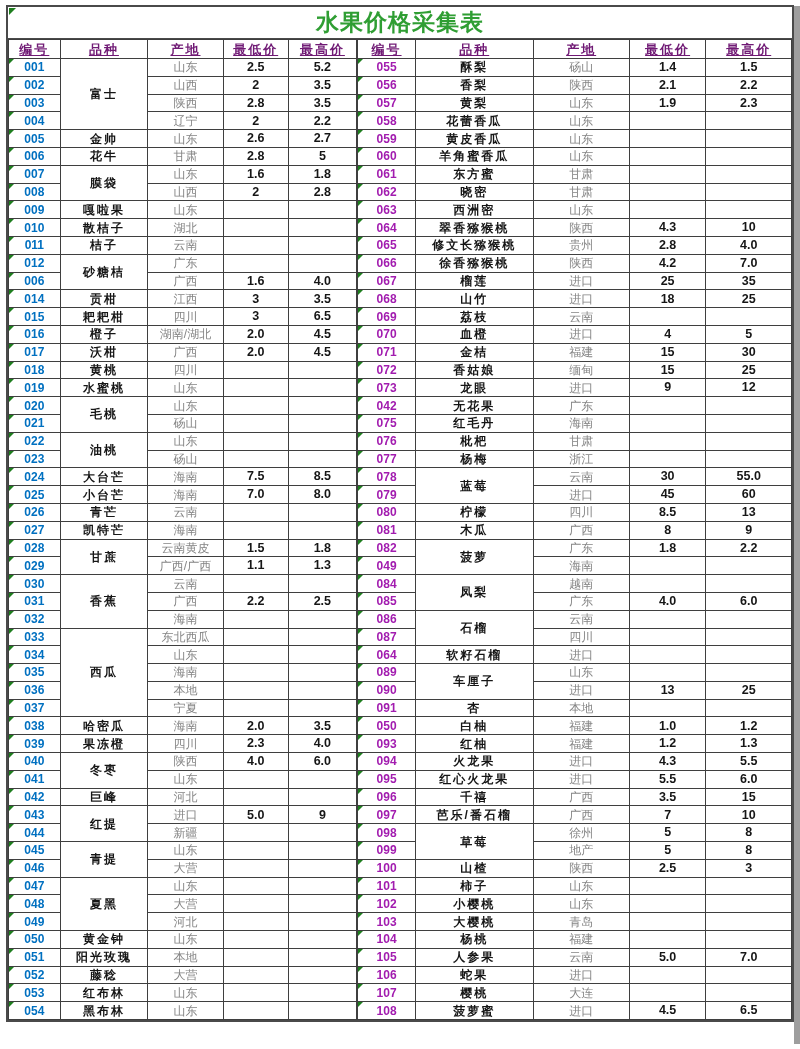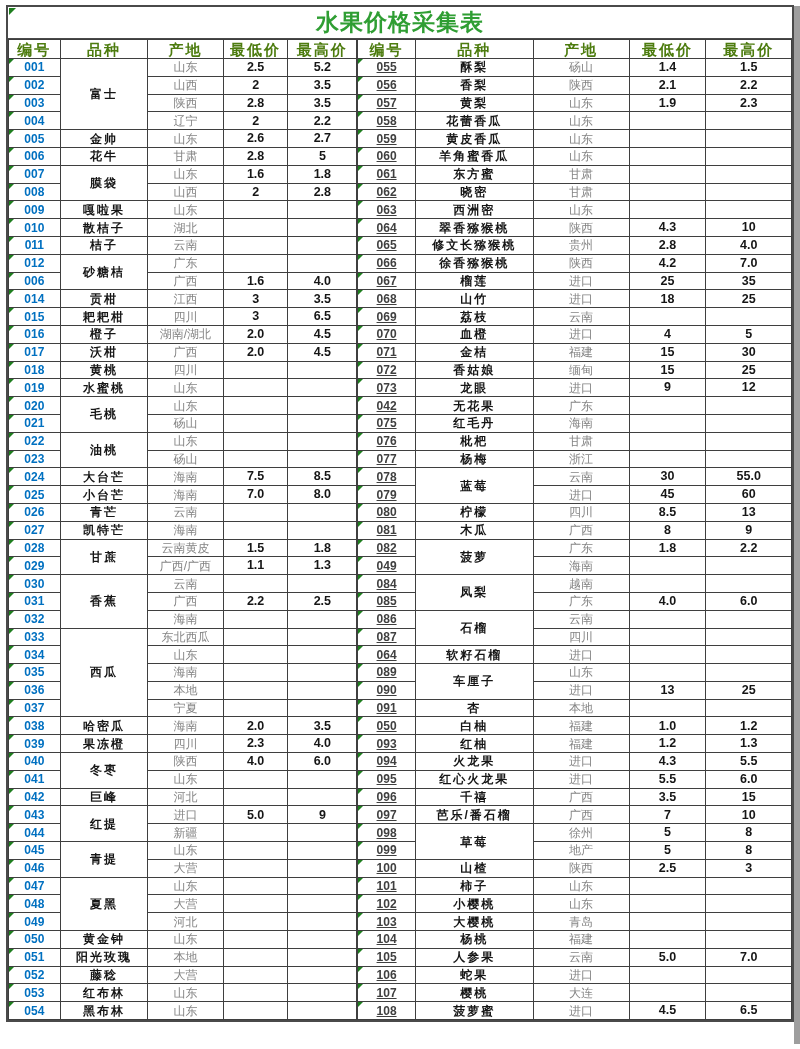--- a/index.html
+++ b/index.html
@@ -22,24 +22,24 @@
     justify-content:space-between;padding:0 88px 0 62px;box-sizing:border-box;
     font-weight:700;font-size:13px;color:#111;
   }
   .tables{display:flex;}
   table{border-collapse:collapse;table-layout:fixed;}
   td,th{
     border:1px solid #3f3f3f;padding:0;text-align:center;vertical-align:middle;
     overflow:hidden;white-space:nowrap;line-height:1;
   }
   thead tr{height:19px;}
-  th{font-size:15px;font-weight:700;letter-spacing:2px;color:#4d7c0f;background:#fff;}
+  th{font-size:13px;font-weight:700;letter-spacing:2px;color:#701a75;background:#fff;text-decoration:underline;}
   tr.data-row{height:17.8px;}
   td.id-cell{color:#0070C0;font-weight:700;font-size:12px;position:relative;}
-  table.right-half td.id-cell{color:#404040;text-decoration:underline;}
+  table.right-half td.id-cell{color:#a21caf;}
   td.variety-cell{font-weight:700;font-size:12px;letter-spacing:2px;color:#161616;}
   td.origin-cell{color:#848484;font-size:12px;font-weight:400;}
   td.price-cell{font-weight:700;font-size:12.5px;color:#161616;}
   .tri{
     position:absolute;left:0;top:0;width:0;height:0;
     border-top:5px solid #1e7e1e;border-right:5px solid transparent;
   }
   .title-tri{position:absolute;left:1px;top:1px;width:0;height:0;
     border-top:7px solid #1e7e1e;border-right:7px solid transparent;}
 </style>

